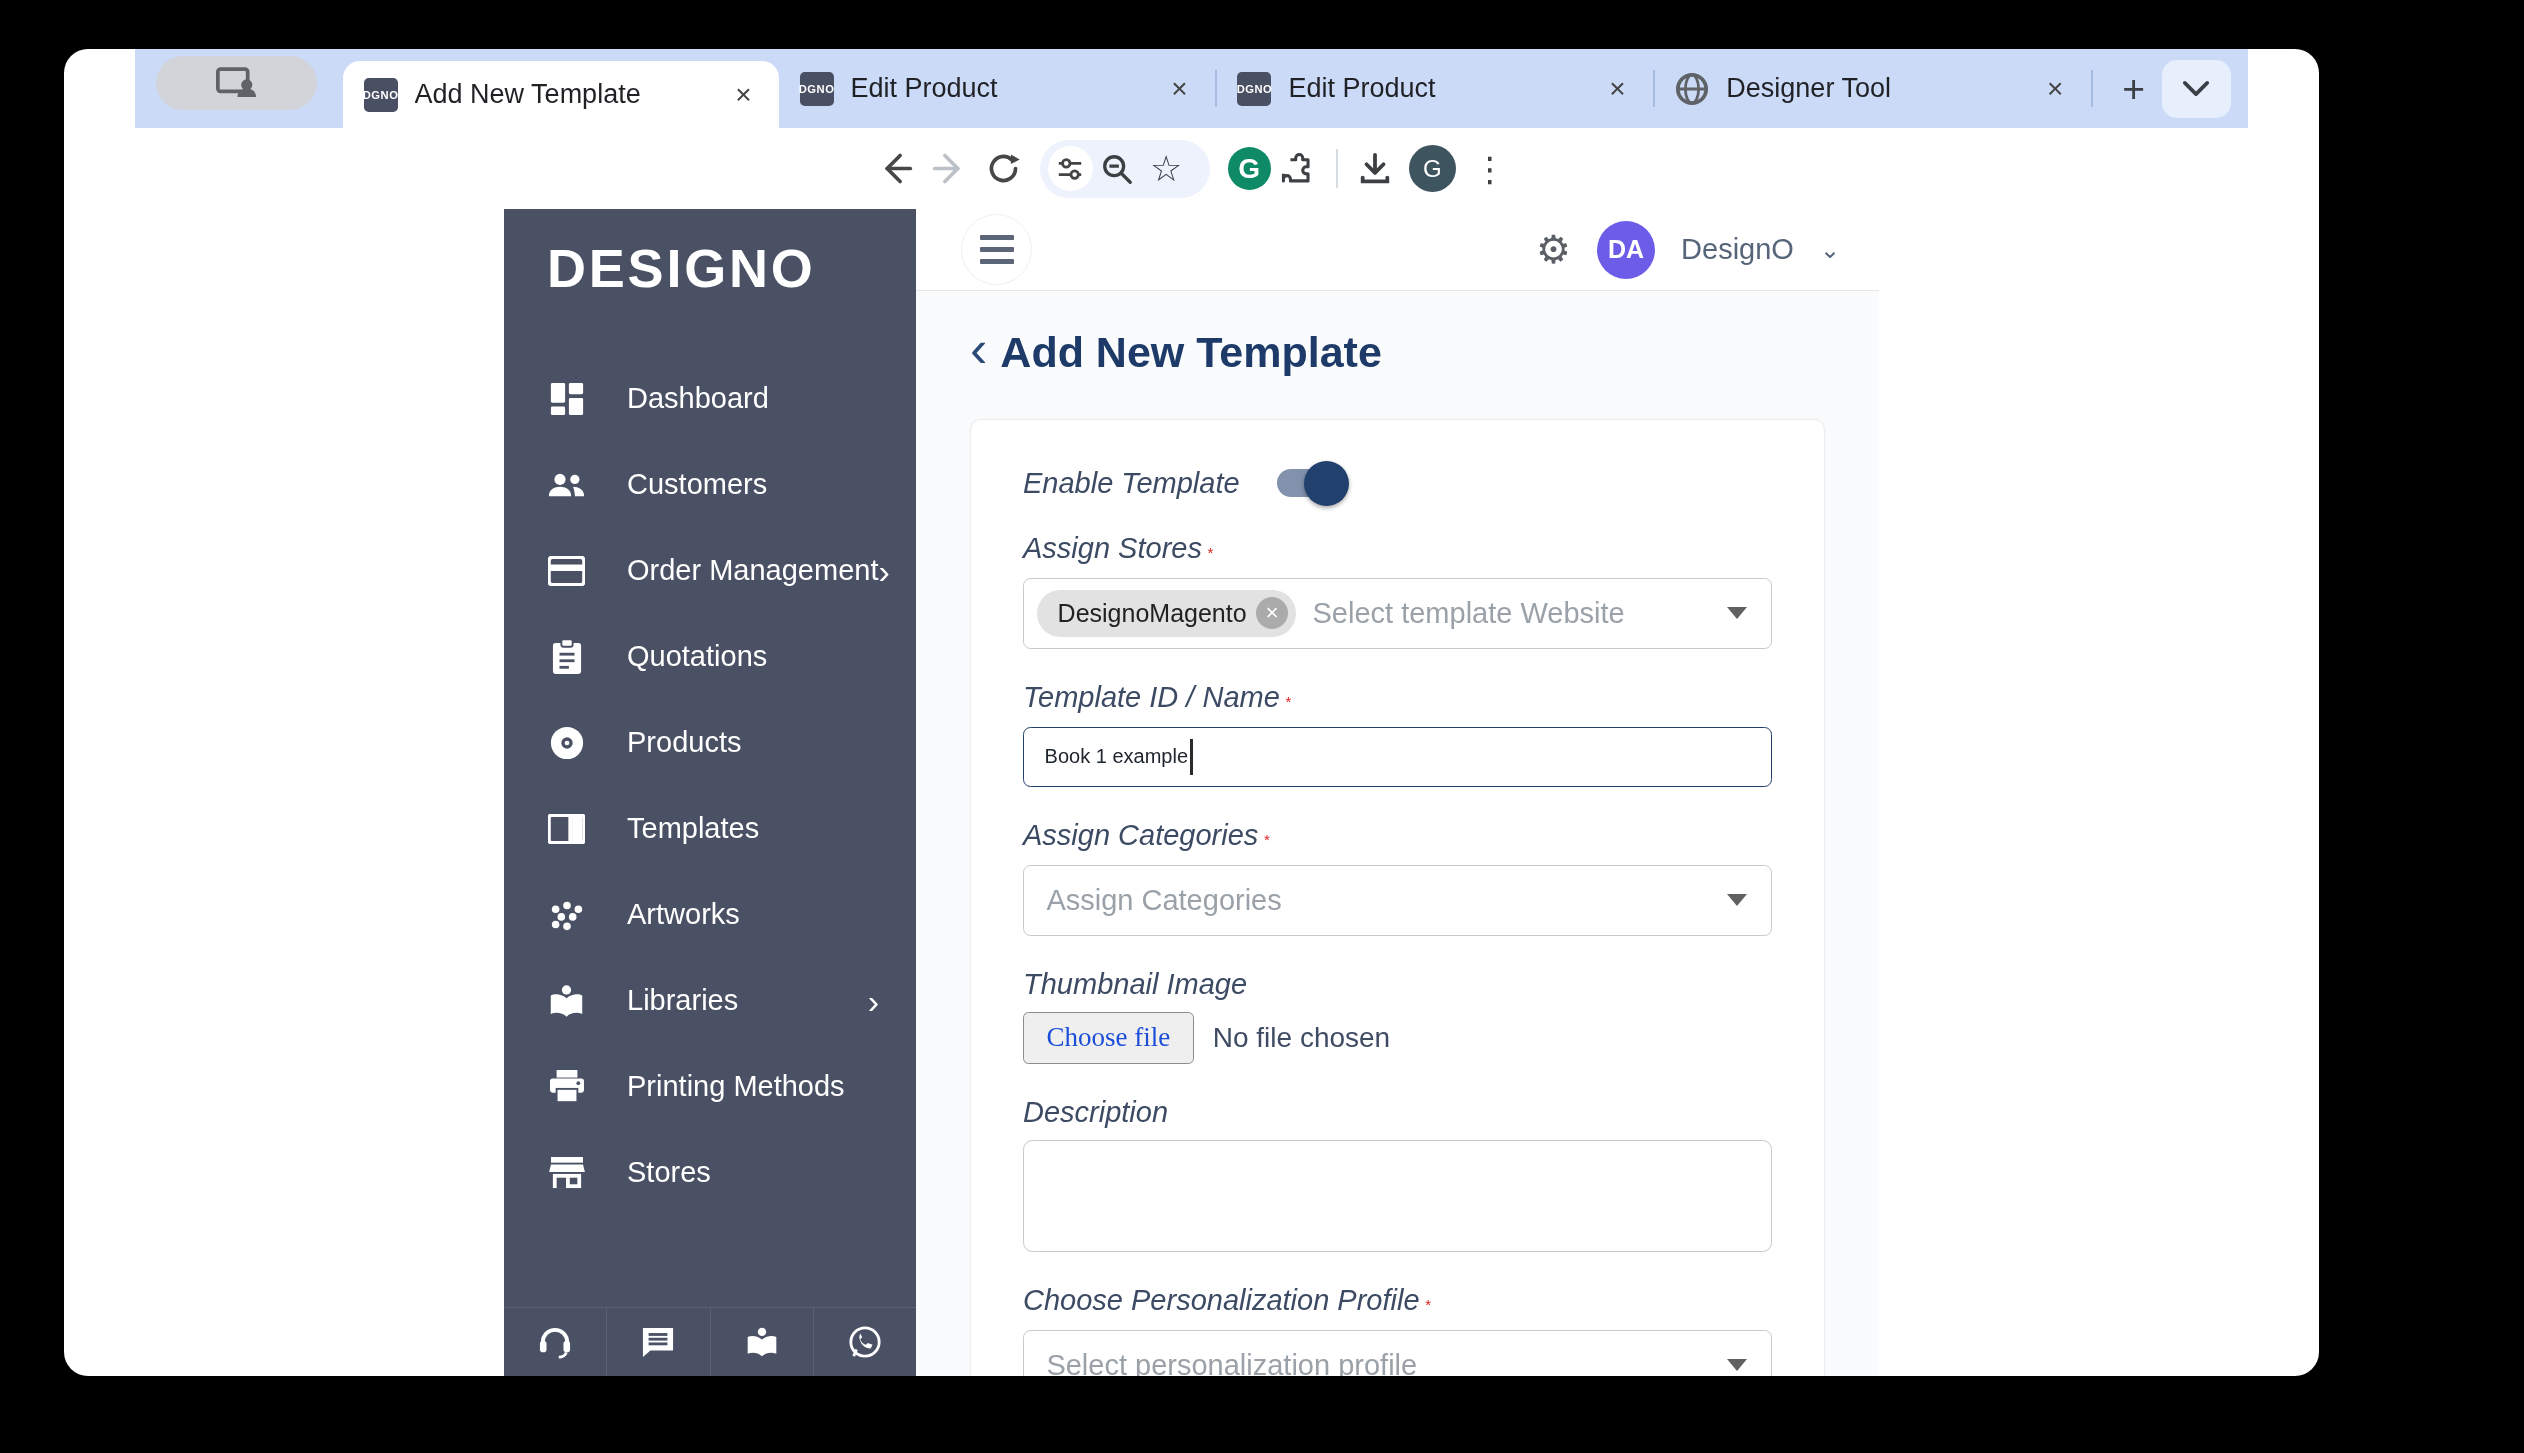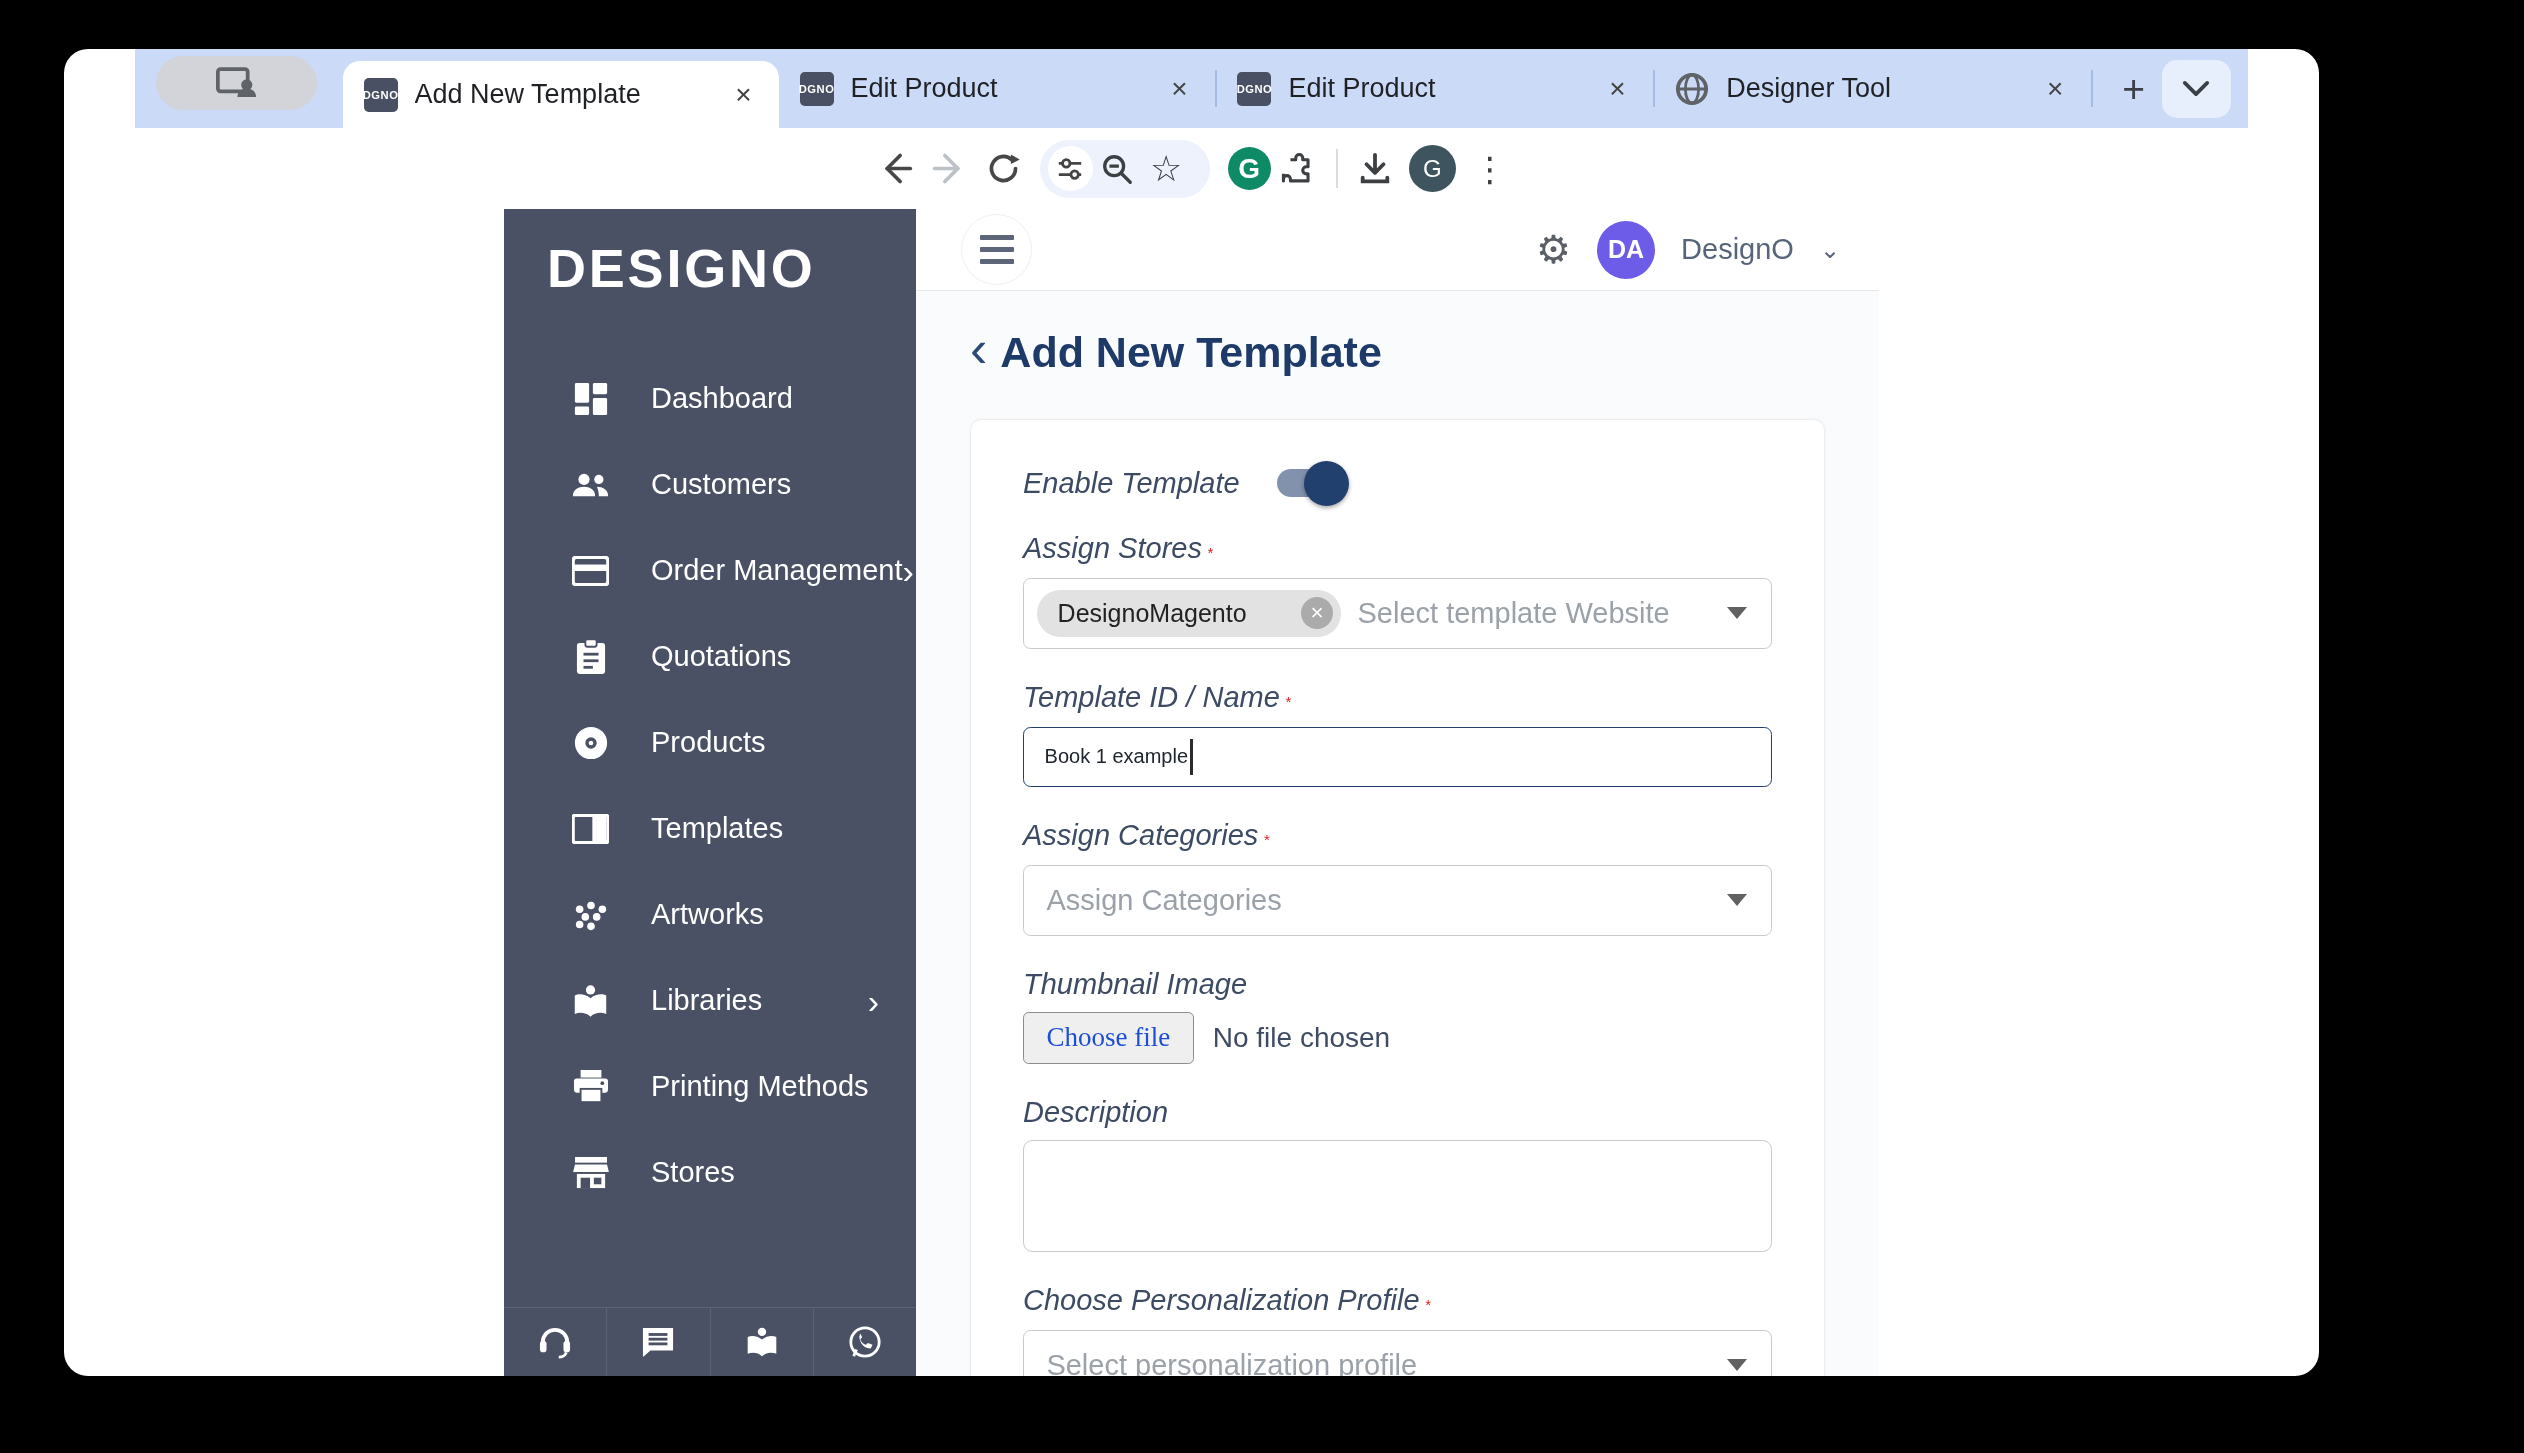--- a/index.html
+++ b/index.html
@@ -52,21 +52,21 @@
   .tb-sep { width:1.9px; height:39px; background:#d7dbe2; margin:0 13px; flex-shrink:0; }
   .browser-avatar { width:47px; height:47px; border-radius:50%; background:#3e545f; color:#fff; font-size:24px;
     display:flex; align-items:center; justify-content:center; margin:0 9.4px; }
   .kebab { font-size:34px; color:#3c4043; letter-spacing:0; }
 
   
   .app { flex:1; display:flex; min-height:0; }
 
   .sidebar { width:412px; background:#4a5164; color:#fff; display:flex; flex-direction:column; flex-shrink:0; }
   .logo { padding:28px 0 7.5px 43px; font-size:54px; font-weight:700; letter-spacing:2.8px; }
-  .menu { margin-top:49px; flex:1;padding-left:24px; }
+  .menu { margin-top:49px; flex:1; }
   .side-item { height:86px; display:flex; align-items:center; padding:0 37px 0 43px; cursor:pointer; }
   .side-icon { width:39px; height:39px; display:flex; align-items:center; justify-content:center; flex-shrink:0; }
   .side-label { margin-left:41px; font-size:29px; flex:1; white-space:nowrap; }
   .side-expand { font-size:34px; color:#fff; line-height:1; }
   .side-footer { height:69px; border-top:0.9px solid #5b6276; display:flex; flex-shrink:0; }
   .foot-cell { flex:1; display:flex; align-items:center; justify-content:center; border-right:0.9px solid #5b6276; }
   .foot-cell:last-child { border-right:none; }
 
   .main { flex:1; display:flex; flex-direction:column; background:#fafbfd; min-width:0; }
   .app-header { height:82px; background:#fff; border-bottom:0.9px solid #e8e8e8; display:flex; align-items:center;
@@ -95,21 +95,21 @@
   .frow:first-child { margin-top:0; }
 
   .enable-row { display:flex; align-items:center; }
   .toggle { position:relative; width:69px; height:28px; margin-left:37px; }
   .toggle .track { position:absolute; inset:0; border-radius:14px; background:#8292ad; }
   .toggle .thumb { position:absolute; right:-3.7px; top:-8.4px; width:45px; height:45px; border-radius:50%;
     background:#21406d; box-shadow:0 1.9px 4.7px rgba(0,0,0,.35); }
 
   .selectbox { margin-top:13px; width:749px; height:71px; border:0.9px solid #c9c9c9; border-radius:7.5px; background:#fff;
     display:flex; align-items:center; padding:0 24px 0 13px; }
-  .chip { height:47px; background:#e2e2e2; border-radius:23.4px; display:flex; align-items:center; padding:0 7.5px 0 20.6px;gap:45px; }
+  .chip { height:47px; background:#e2e2e2; border-radius:23.4px; display:flex; align-items:center; padding:0 7.5px 0 20.6px; }
   .chip-label { font-size:25px; color:#222; }
   .chip-x { width:32px; height:32px; margin-left:9.4px; border-radius:50%; background:#ababab; color:#fff; font-size:22.5px;
     display:flex; align-items:center; justify-content:center; }
   .placeholder { font-size:29px; color:#9aa1a8; margin-left:17px; flex:1; white-space:nowrap; overflow:hidden; }
   .selectbox .placeholder:first-child { margin-left:9.4px; }
   .dd-caret { width:0; height:0; border-left:10.3px solid transparent; border-right:10.3px solid transparent;
     border-top:12px solid #616161; flex-shrink:0; }
 
   .text-input { margin-top:13px; width:749px; height:60px; border:1.9px solid #22406b; border-radius:7.5px; background:#fff;
     display:flex; align-items:center; padding:0 20.6px; }

